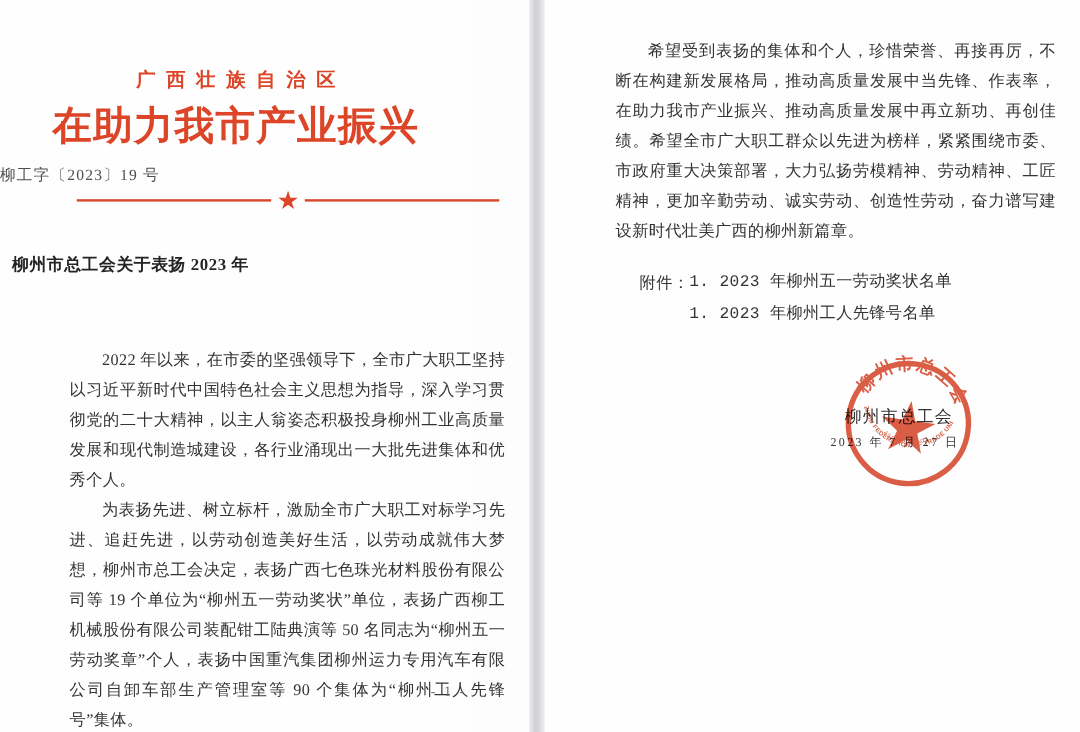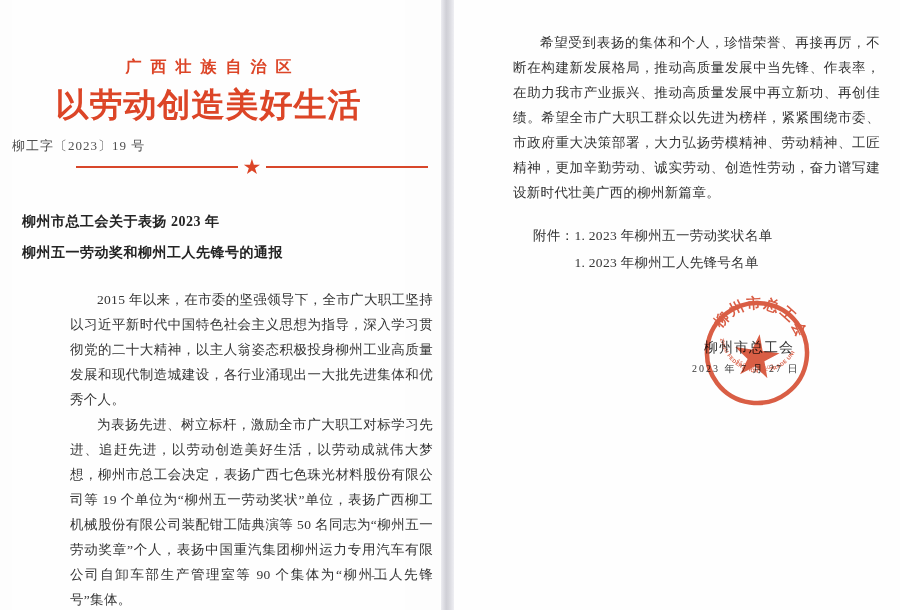--- a/index.html
+++ b/index.html
@@ -6,21 +6,21 @@
   html,body { background:#fdfdfd; }
   .canvas {
     position:relative; width:900px; height:610px; overflow:hidden;
     background:#fdfdfd;
     font-family:"Liberation Serif","DejaVu Serif",serif;
     color:#333;
   }
   .page {
     position:absolute; top:0; height:610px; background:#fefefe;
   }
-  .page-left  { left:12px;   width:393px;padding-left:32px; }
+  .page-left  { left:0;   width:393px;padding-left:32px; }
   .page-right { left:454px; width:446px; }
   .spine {
     position:absolute; left:441px; top:0; width:13px; height:610px;
     background:linear-gradient(to right,#ececf1,#cfcfd6 40%,#d6d6dc 60%,#efeff3);
   }
 
   
   .region-name {
     position:absolute; top:57px; left:0; width:100%;
     text-align:center; font-size:16px; font-weight:bold;
@@ -59,21 +59,21 @@
   .p1-body { top:287px; left:58px; width:363px; }
   .p2-body { top:30px;  left:59px; width:367px; }
 
   
   .attachments {
     position:absolute; top:222px; left:79px;
     font-size:13.5px; line-height:27px; color:#343434;
     display:flex; letter-spacing:0.3px;
   }
   .attachments .att-label { white-space:nowrap;font-family:Liberation Serif, serif; }
-  .attachments .att-items div { white-space:nowrap; }
+  .attachments .att-items div { white-space:nowrap;font-family:Liberation Mono, monospace; }
 
   
   .sig-org {
     position:absolute; top:339px; left:250px; width:120px;
     font-size:14px; color:#343434; letter-spacing:1px;
   }
   .sig-date {
     position:absolute; top:362px; left:238px; width:160px;
     font-size:10px; color:#343434; letter-spacing:2px;
   }
@@ -90,37 +90,36 @@
 </style>
 </head>
 <body>
 
 <div class="canvas">
 
   <div class="page page-left">
 
     <div class="region-name">广西壮族自治区</div>
 
-    <div class="org-name">以劳动创造美好生活</div>
+    <div class="org-name">在助力我市产业振兴</div>
 
     <div class="doc-number">柳工字〔2023〕19 号</div>
 
     <div class="rule-row">
       <div class="rule-line"></div>
       <div class="rule-star">★</div>
       <div class="rule-line"></div>
     </div>
 
     <div class="doc-title">
       <div>柳州市总工会关于表扬 2023 年</div>
-      <div>柳州五一劳动奖和柳州工人先锋号的通报</div>
     </div>
 
     <div class="body-text p1-body">
-      <p>2015 年以来，在市委的坚强领导下，全市广大职工坚持以习近平新时代中国特色社会主义思想为指导，深入学习贯彻党的二十大精神，以主人翁姿态积极投身柳州工业高质量发展和现代制造城建设，各行业涌现出一大批先进集体和优秀个人。</p>
+      <p>2022 年以来，在市委的坚强领导下，全市广大职工坚持以习近平新时代中国特色社会主义思想为指导，深入学习贯彻党的二十大精神，以主人翁姿态积极投身柳州工业高质量发展和现代制造城建设，各行业涌现出一大批先进集体和优秀个人。</p>
       <p>为表扬先进、树立标杆，激励全市广大职工对标学习先进、追赶先进，以劳动创造美好生活，以劳动成就伟大梦想，柳州市总工会决定，表扬广西七色珠光材料股份有限公司等 19 个单位为“柳州五一劳动奖状”单位，表扬广西柳工机械股份有限公司装配钳工陆典演等 50 名同志为“柳州五一劳动奖章”个人，表扬中国重汽集团柳州运力专用汽车有限公司自卸车部生产管理室等 90 个集体为“柳州工人先锋号”集体。</p>
     </div>
 
     <div class="page-num page-num-1">- 1 -</div>
   </div>
 
   <div class="spine"></div>
 
   <div class="page page-right">
 

